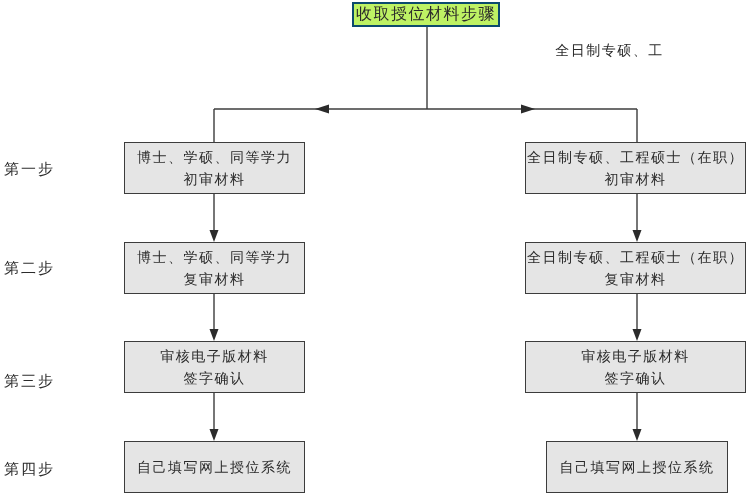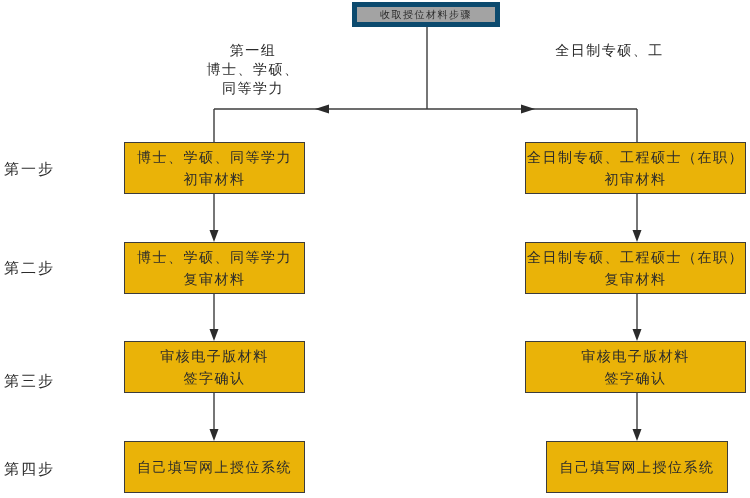--- a/index.html
+++ b/index.html
@@ -2,29 +2,29 @@
 <html><head>
 <meta charset="utf-8">
 <style>
   html,body{margin:0;padding:0;background:#fff;}
   #stage{
     position:relative;width:750px;height:498px;background:#ffffff;
     font-family:"DejaVu Sans","Liberation Sans",sans-serif;
     color:#2b2b2b;overflow:hidden;
   }
   .node{
-    position:absolute;border:1px solid #3c3c3c;background:#eab308;
+    position:absolute;border:1px solid #3c3c3c;background:#e5e5e5;
     display:flex;flex-direction:column;align-items:center;justify-content:center;
     text-align:right;font-size:14px;line-height:22px;letter-spacing:1.5px;
     box-sizing:border-box;
   }
   .title-node{
-    position:absolute;border:5px solid #0c4a6e;background:#a3a3a3;
+    position:absolute;border:2px solid #0c4a6e;background:#bef264;
     display:flex;align-items:center;justify-content:center;
-    font-size:10px;letter-spacing:1.5px;box-sizing:border-box;
+    font-size:16px;letter-spacing:1.5px;box-sizing:border-box;
   }
   .branch-label{
     position:absolute;text-align:center;font-size:14px;line-height:19px;
     letter-spacing:1.5px;
   }
   .step-label{
     position:absolute;left:4px;font-size:15px;letter-spacing:2px;text-align:center;
   }
   svg{position:absolute;left:0;top:0;}
   .cline{stroke:#3c3c3c;stroke-width:1.4;fill:none;}
@@ -61,25 +61,20 @@
       <path class="ahead" d="M637,341 L632.5,329 L641.5,329 Z"></path>
       <line class="cline" x1="637" y1="393" x2="637" y2="431"></line>
       <path class="ahead" d="M637,441 L632.5,429 L641.5,429 Z"></path>
     </g>
   </svg>
 
   <div class="title-node" style="left:352px;top:2px;width:148px;height:25px;">
     <span>收取授位材料步骤</span>
   </div>
 
-  <div class="branch-label" style="left:178px;top:41px;width:150px;">
-    <div>第一组</div>
-    <div>博士、学硕、</div>
-    <div>同等学力</div>
-  </div>
   <div class="branch-label" style="left:527px;top:41px;width:165px;">
     <div>全日制专硕、工</div>
   </div>
 
   <div class="step-label" style="top:160px;">第一步</div>
   <div class="step-label" style="top:259px;">第二步</div>
   <div class="step-label" style="top:372px;">第三步</div>
   <div class="step-label" style="top:460px;">第四步</div>
 
   <div class="node" style="left:124px;top:142px;width:181px;height:52px;">

